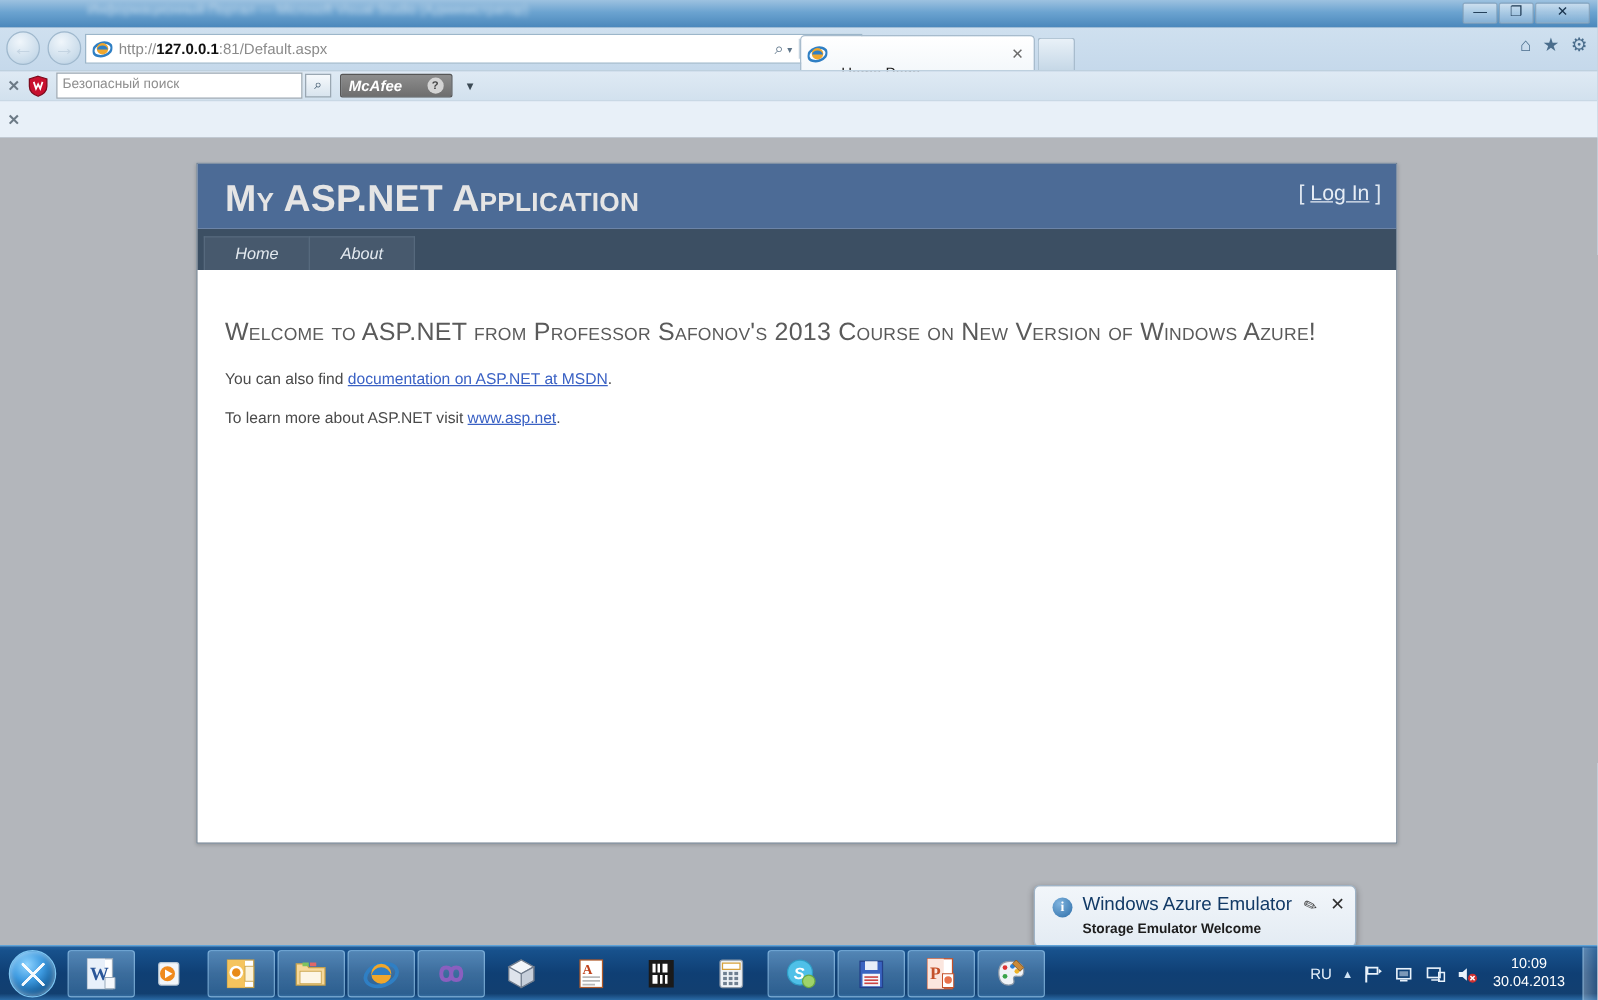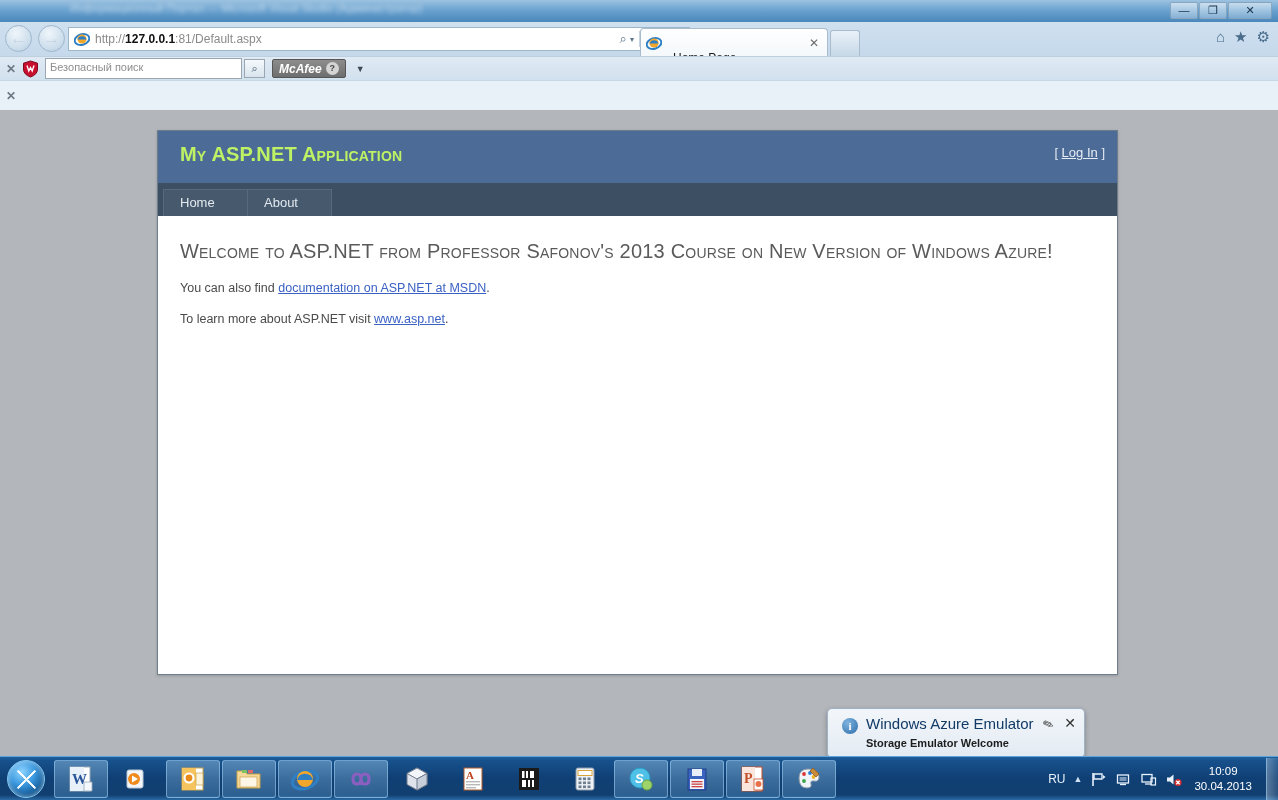--- a/index.html
+++ b/index.html
@@ -120,21 +120,21 @@
     font-family: "Liberation Sans", sans-serif;
   }
   .mc-searchbtn {
     width: 21px; height: 19px; margin-left: 2px;
     background: linear-gradient(180deg, #f6f9fc, #d8e4ee);
     border: 1px solid #9aa7b2; text-align: center; font-size: 11px; color: #3e566b;
     line-height: 17px;
   }
   .mc-logo {
     margin-left: 7px; height: 19px; padding: 0 6px; display: flex; align-items: center;
-    gap: 4px;
+    gap: 20px;
     background: linear-gradient(180deg, #8d8d8d, #6e6e6e);
     border: 1px solid #565656; border-radius: 2px;
     color: #fff; font-size: 12px; font-weight: bold; font-style: italic;
   }
   .mc-logo .q {
     width: 13px; height: 13px; border-radius: 50%;
     background: #d4d4d4; color: #444; font-size: 9px; font-style: normal;
     text-align: center; line-height: 13px; font-weight: bold;
   }
   .mc-caret { margin-left: 10px; font-size: 9px; color: #3c4a55; }
@@ -154,43 +154,44 @@
     position: absolute; left: 157px; top: 20px; width: 961px; height: 545px;
     background: #fff;
     border: 1px solid #6e7d8c;
     box-shadow: 0 1px 3px rgba(0,0,0,0.18);
   }
   .page-header {
     height: 52px; background: #4c6b96; position: relative;
   }
   .site-title {
     position: absolute; left: 22px; top: 12px;
-    color: #bef264; font-size: 20px; font-variant: small-caps; font-weight: bold;
+    color: #e5e5e5; font-size: 30px; font-variant: small-caps; font-weight: bold;
     letter-spacing: 0.2px;
   }
   .login-area {
     position: absolute; right: 12px; top: 14px;
-    font-size: 13px; color: #dfe7f0;
+    font-size: 17px; color: #dfe7f0;
   }
   .login-area a { color: #e6edf5; text-decoration: underline; }
 
   .nav-bar {
     height: 33px; background: #3c4f63;
     display: flex; align-items: flex-end; padding-left: 5px;
   }
   .nav-tab {
     height: 27px; min-width: 85px; padding: 0 16px;
     background: #47596d; border: 1px solid #56697d; border-bottom: none;
-    color: #e3e9ef; font-size: 13px; line-height: 25px; 
+    color: #e3e9ef; font-size: 13px; line-height: 25px; text-align: center;
     margin-right: -1px;
+    font-style: italic;
   }
   .nav-tab.active { background: #47596d; }
 
   .content {
-    padding: 24px 22px 0 22px;
+    padding: 39px 22px 0 22px;
   }
   .content h1 {
     font-size: 20px; font-variant: small-caps; font-weight: normal;
     color: #5a5a5a; letter-spacing: 0.2px; margin-bottom: 18px;
     white-space: nowrap;
   }
   .content p {
     font-size: 12.5px; color: #4a4a4a; margin-bottom: 17px;
   }
   .content a { color: #3a61c4; text-decoration: underline; }

